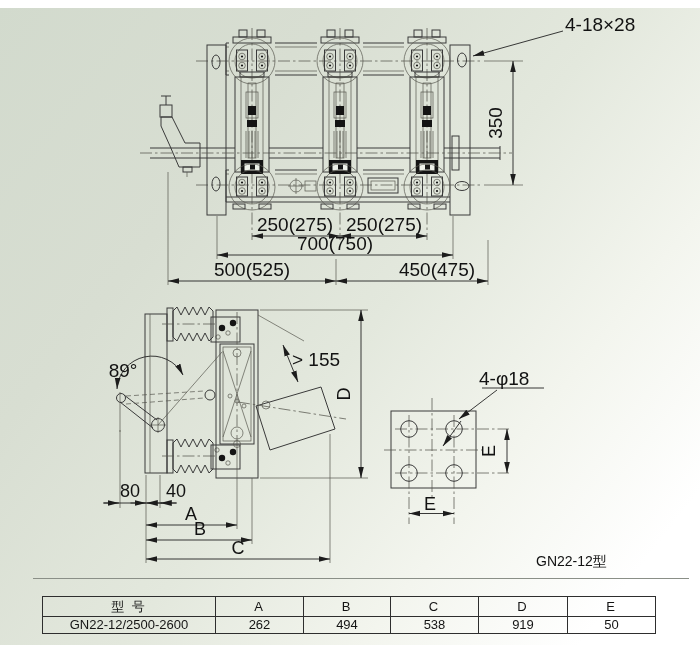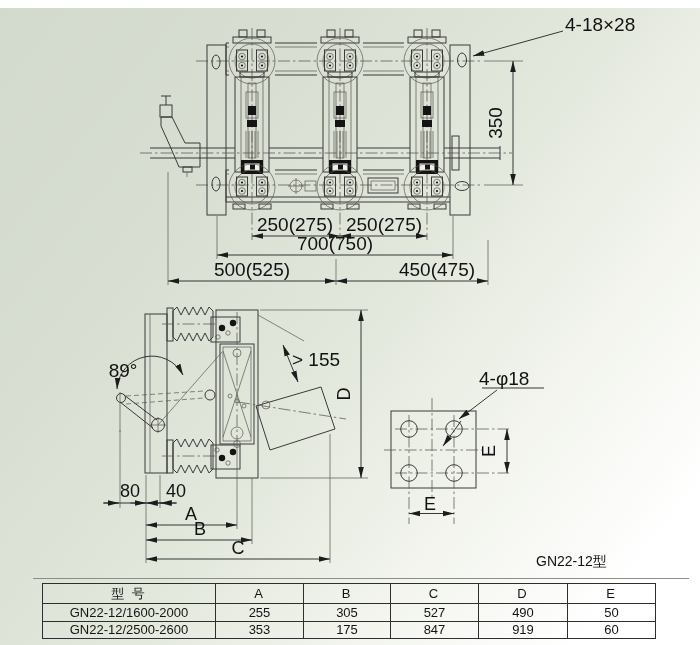--- a/index.html
+++ b/index.html
@@ -17,21 +17,21 @@
   .dsh{stroke:#55554d;stroke-width:0.7;fill:none;stroke-dasharray:5 3;}
   .dim{stroke:#232323;stroke-width:0.9;fill:none;}
   .blk{fill:#141414;stroke:none;}
   text{fill:#121212;}
   .t19{font-size:19px;}
   .t18{font-size:18px;}
   .t15{font-size:14px;}
   
   .table-rule{position:absolute;left:33px;top:578px;width:656px;height:1px;background:#8a8f87;}
   table.dims{
-    position:absolute;left:42px;top:583px;width:613px;
+    position:absolute;left:42px;top:596px;width:613px;
     border-collapse:collapse;table-layout:fixed;background:transparent;
   }
   table.dims th,table.dims td{
     border:1px solid #2e2e2e;text-align:center;vertical-align:middle;
     font-size:13px;color:#141414;padding:0;line-height:1.05;
     font-family:"Liberation Sans",sans-serif;font-weight:400;
   }
   table.dims thead th{height:19px;letter-spacing:2px;}
   table.dims tbody tr:first-child td{height:17px;}
   table.dims tbody tr:last-child td{height:16px;}
@@ -318,29 +318,21 @@
       <th>型 号</th>
       <th>A</th>
       <th>B</th>
       <th>C</th>
       <th>D</th>
       <th>E</th>
     </tr>
   </thead>
   <tbody>
     <tr>
-      <td>GN22-12/1600-2000</td>
-      <td>255</td>
-      <td>305</td>
-      <td>527</td>
-      <td>490</td>
+      <td>GN22-12/2500-2600</td>
+      <td>262</td>
+      <td>494</td>
+      <td>538</td>
+      <td>919</td>
       <td>50</td>
-    </tr>
-    <tr>
-      <td>GN22-12/2500-2600</td>
-      <td>353</td>
-      <td>175</td>
-      <td>847</td>
-      <td>919</td>
-      <td>60</td>
     </tr>
   </tbody>
 </table>
 
 </body></html>

